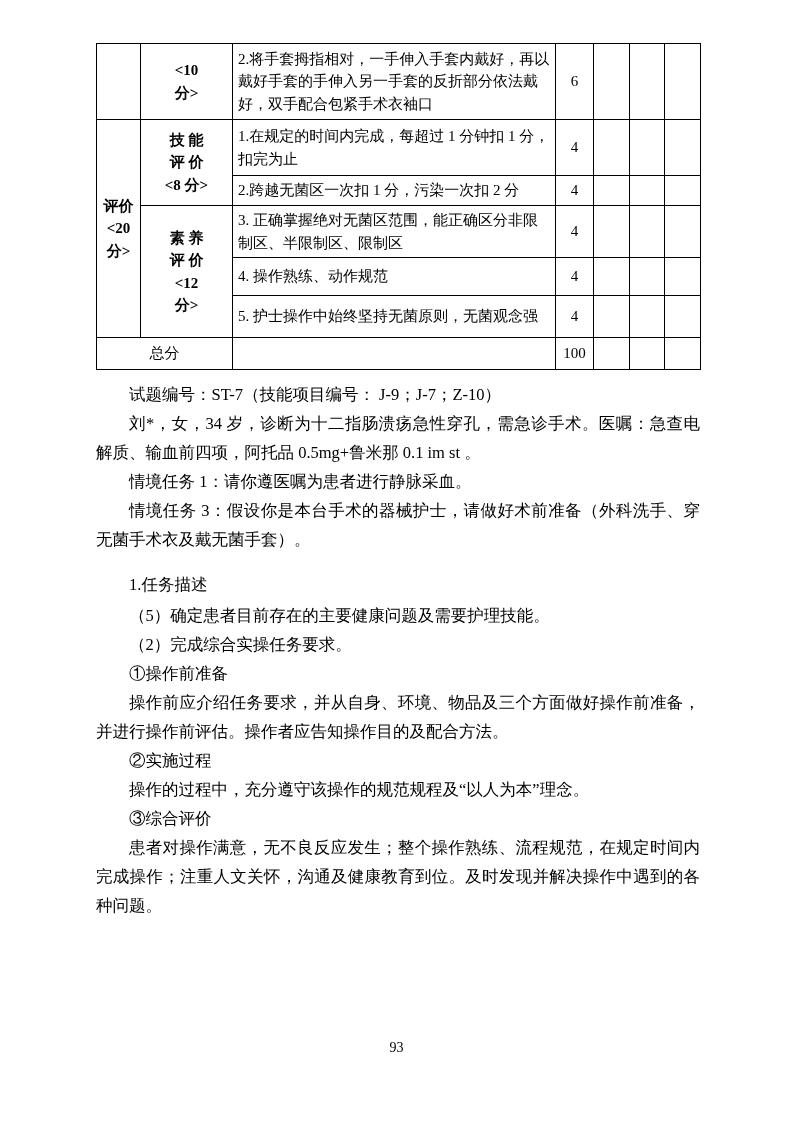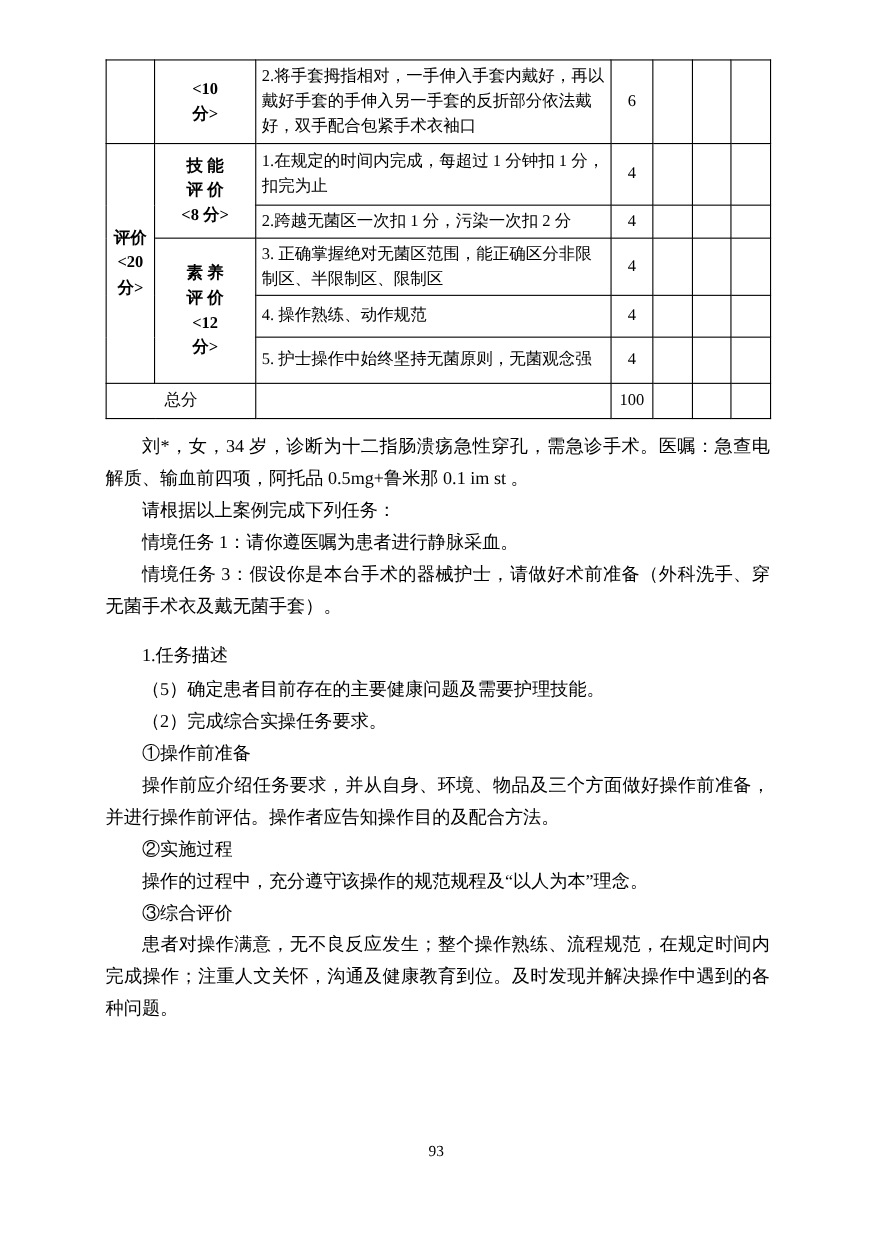--- a/index.html
+++ b/index.html
@@ -4,21 +4,21 @@
 <style>
   * { margin: 0; padding: 0; box-sizing: border-box; }
   html, body { background: #ffffff; }
   body {
     width: 793px; height: 1122px;
     position: relative;
     font-family: "Liberation Serif", "DejaVu Serif", serif;
     color: #000;
     overflow: hidden;
   }
-  .page { padding: 54px 93px 0 96px; }
+  .page { padding: 43px 93px 0 96px; }
 
   
   table.assessment {
     border-collapse: collapse;
     width: 604px;
     table-layout: fixed;
     font-size: 15px;
   }
   table.assessment td {
     border: 1px solid #000;
@@ -132,22 +132,22 @@
         <td></td>
         <td class="score bold">100</td>
         <td></td>
         <td></td>
         <td></td>
       </tr>
     </tbody>
   </table>
 
   <div class="doc-body">
+    <p class="bold">试题编号：ST-7（技能项目编号： J-9；J-7；Z-10）</p>
     <p>刘*，女，34 岁，诊断为十二指肠溃疡急性穿孔，需急诊手术。医嘱：急查电解质、输血前四项，阿托品 0.5mg+鲁米那 0.1 im st 。</p>
-    <p>请根据以上案例完成下列任务：</p>
 
     <p><span class="bold">情境任务 1：</span><span>请你遵医嘱为患者进行静脉采血。</span></p>
     <p><span class="bold">情境任务 3：</span><span>假设你是本台手术的器械护士，请做好术前准备（外科洗手、穿无菌手术衣及戴无菌手套）。</span></p>
 
     <p class="bold section-title">1.任务描述</p>
 
     <p>（5）确定患者目前存在的主要健康问题及需要护理技能。</p>
     <p>（2）完成综合实操任务要求。</p>
     <p>①操作前准备</p>
     <p>操作前应介绍任务要求，并从自身、环境、物品及三个方面做好操作前准备，并进行操作前评估。操作者应告知操作目的及配合方法。</p>

